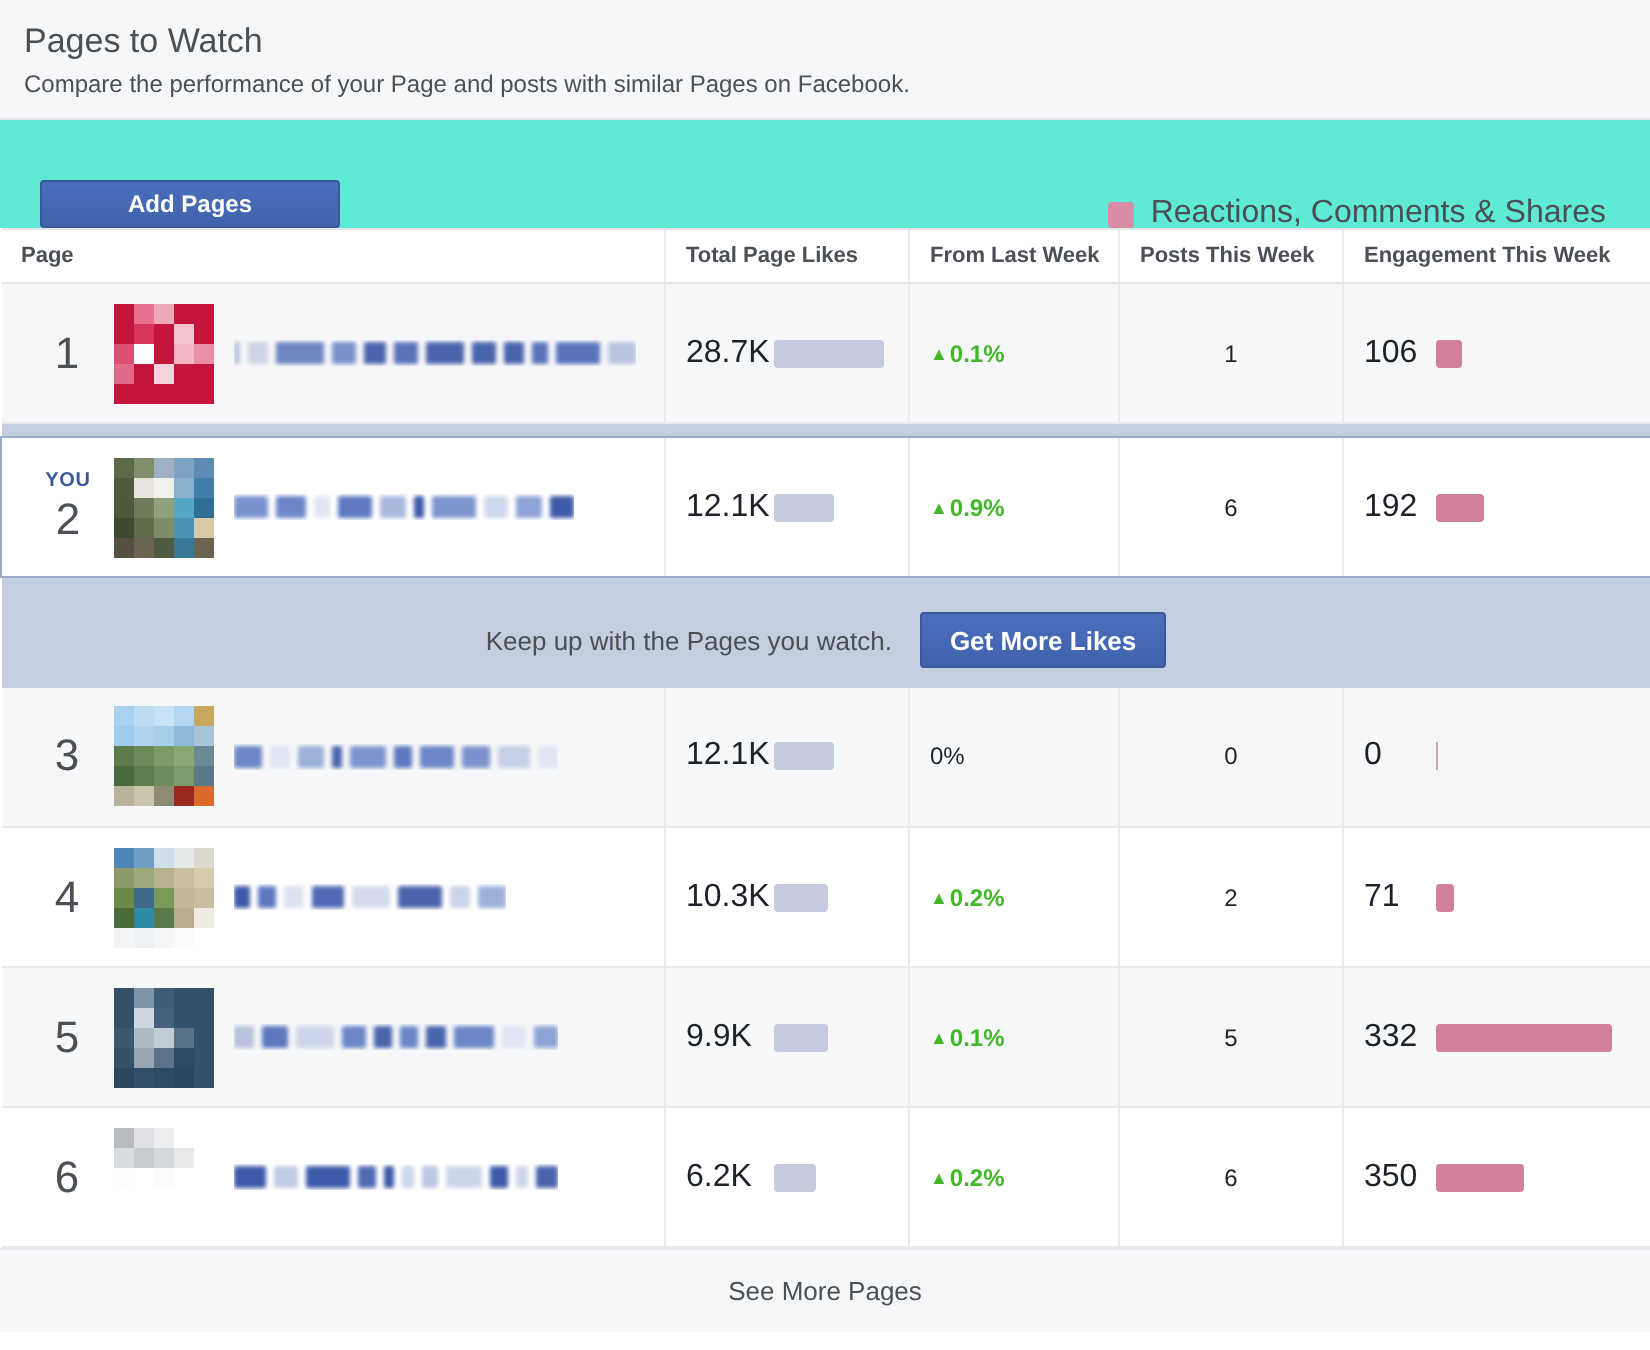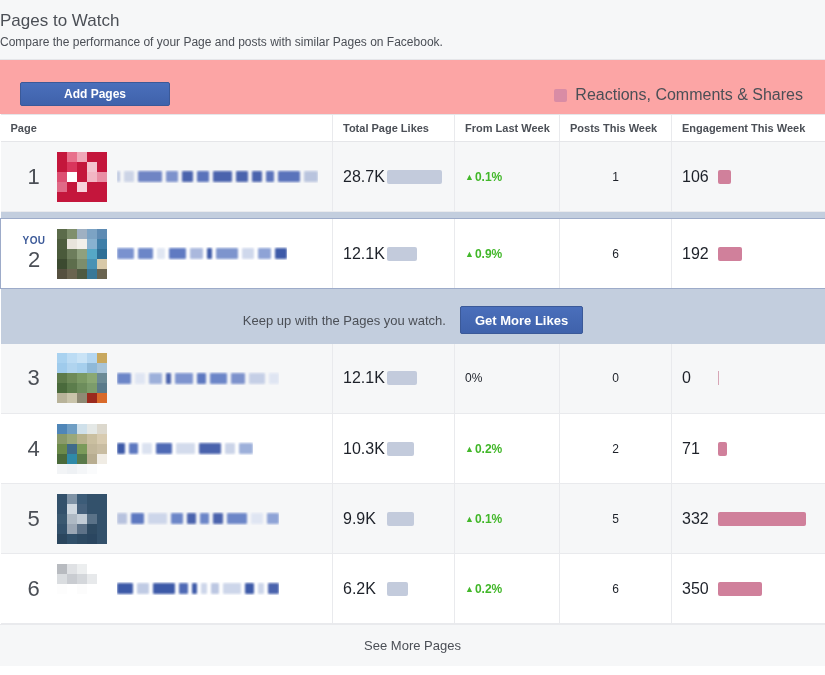--- a/index.html
+++ b/index.html
@@ -20,21 +20,21 @@
     width: 825px;
     height: 675px;
     position: relative;
     background: #ffffff;
     box-sizing: border-box;
   }
 
   
   .panel-header {
     background: #f6f7f8;
-    padding: 11px 12px 10px 0;
+    padding: 11px 12px 10px 12px;
     border-bottom: 1px solid #e5e6e9;
     box-sizing: border-box;
     height: 60px;
   }
   .panel-title {
     font-size: 17px;
     font-weight: normal;
     color: #4b4f56;
     line-height: 20px;
     margin: 0 0 4px 0;
@@ -46,23 +46,23 @@
     line-height: 15px;
     margin: 0;
   }
 
   
   .toolbar {
     height: 54px;
     box-sizing: border-box;
     padding: 13px 12px 0 20px;
     display: flex;
-    align-items: center;
+    align-items: flex-end;
     justify-content: space-between;
-    background: #fca5a5;
+    background: #5eead4;
   }
   .btn-add-pages {
     background: #4267b2;
     background-image: linear-gradient(#4a6fbb, #3f62ab);
     border: 1px solid #3b5998;
     border-radius: 2px;
     color: #ffffff;
     font-size: 12px;
     font-weight: bold;
     padding: 0 14px;

